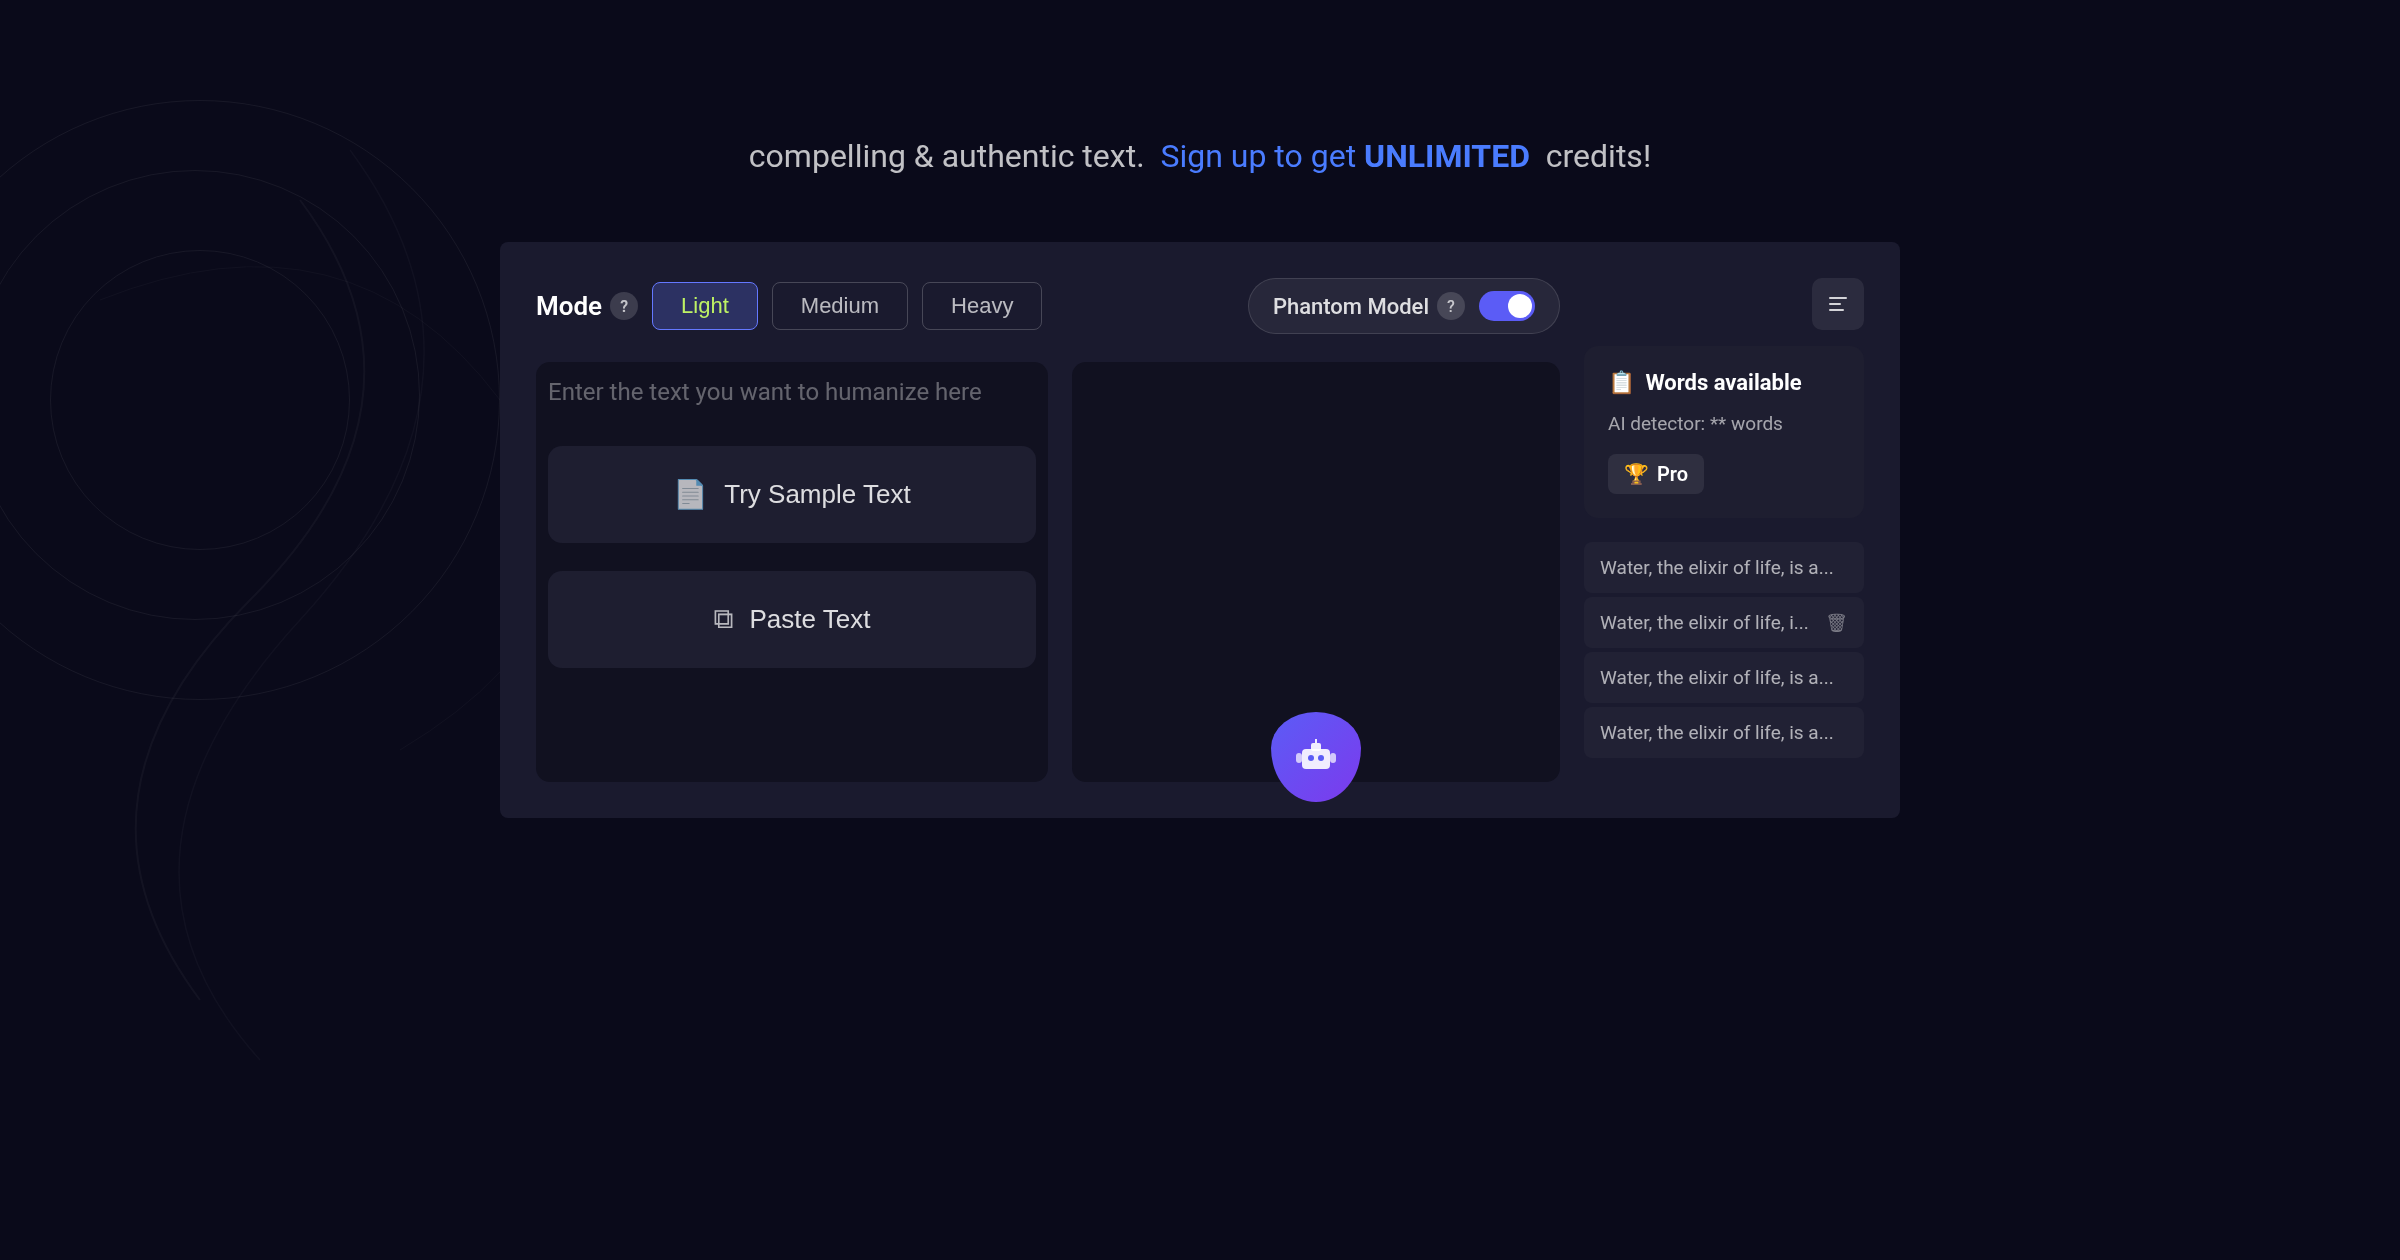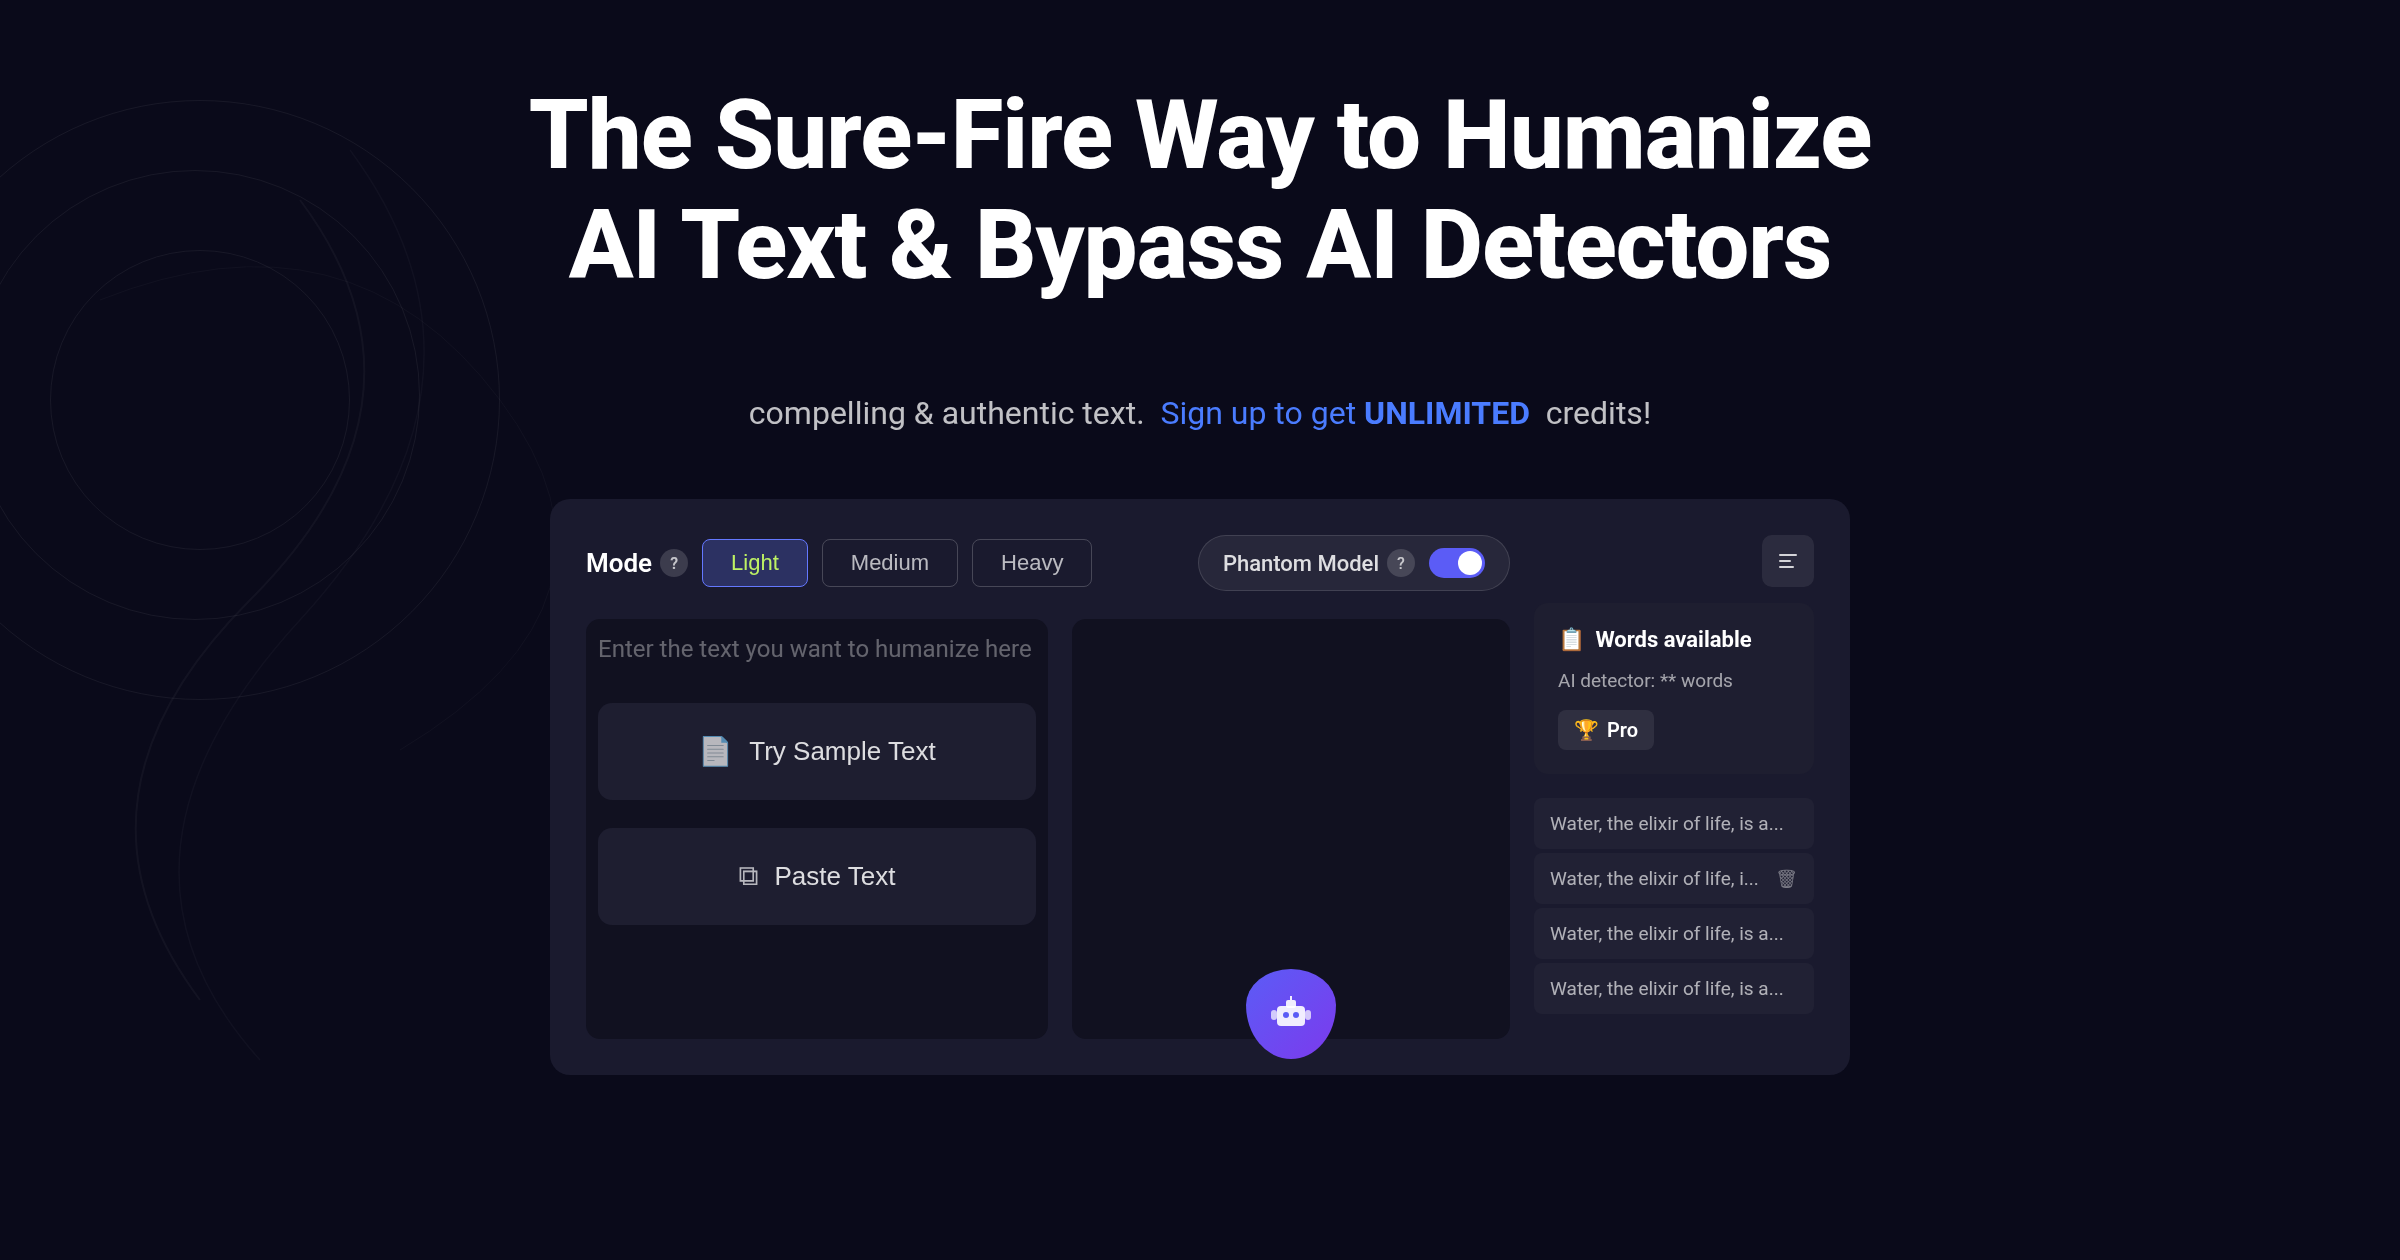--- a/index.html
+++ b/index.html
@@ -99,23 +99,23 @@
       text-decoration: none;
     }
 
     .hero-subtitle .highlight {
       color: #4a7cff;
       font-weight: 700;
     }
 
     
     .app-container {
-      width: 1300px;
+      width: 1400px;
       background: #1a1a2e;
-      border-radius: 20px;
+      border-radius: 8px;
       padding: 36px;
       display: flex;
       gap: 24px;
       position: relative;
     }
 
     
     .left-panel {
       flex: 1;
       display: flex;
@@ -382,24 +382,20 @@
   <svg class="bg-swirl" viewBox="0 0 2400 1260" xmlns="http://www.w3.org/2000/svg">
     <path d="M 300 200 Q 450 400 250 600 Q 50 800 200 1000" stroke="rgba(255,255,255,0.04)" stroke-width="2" fill="none"></path>
     <path d="M 350 150 Q 520 380 300 620 Q 80 860 260 1060" stroke="rgba(255,255,255,0.03)" stroke-width="1.5" fill="none"></path>
     <path d="M 100 300 Q 350 200 500 400 Q 650 600 400 750" stroke="rgba(255,255,255,0.03)" stroke-width="1" fill="none"></path>
   </svg>
 </div>
 
 <div class="page-wrapper">
 
   <div class="hero">
-    <h1 class="hero-title">
-      <span>The Sure-Fire Way to Humanize</span><br>
-      <span>AI Text &amp; Bypass AI Detectors</span>
-    </h1>
     <p class="hero-subtitle">
       <br>
       <span>compelling &amp; authentic text.</span>&nbsp;
       <a class="link">
         <span>Sign up to get</span>&nbsp;<strong class="highlight">UNLIMITED</strong>
       </a>&nbsp;<span>credits!</span>
     </p>
   </div>
 
   <div class="app-container">

